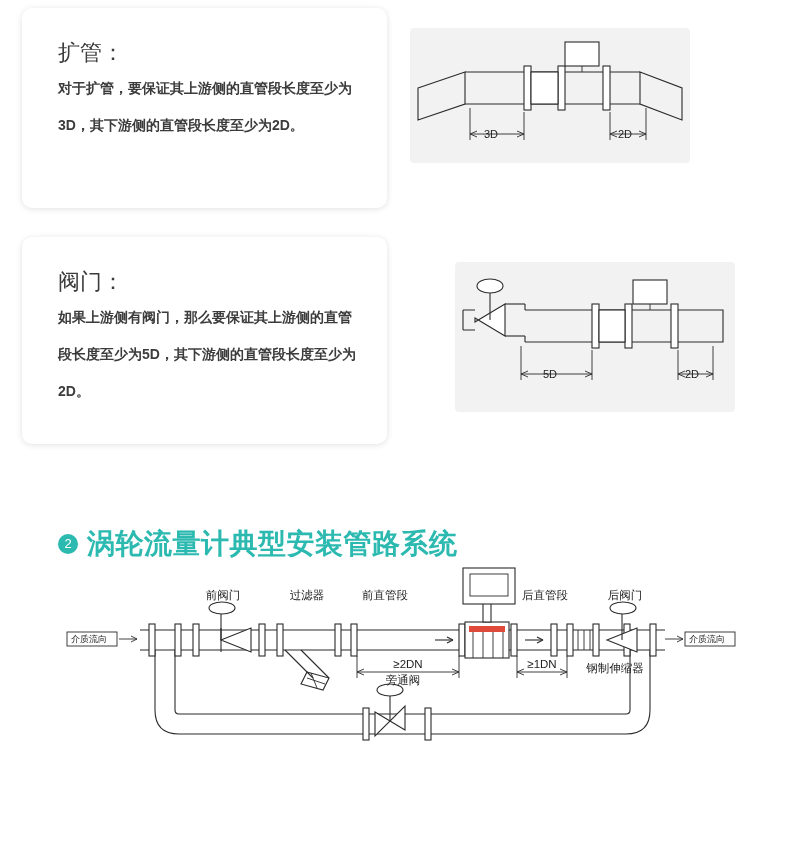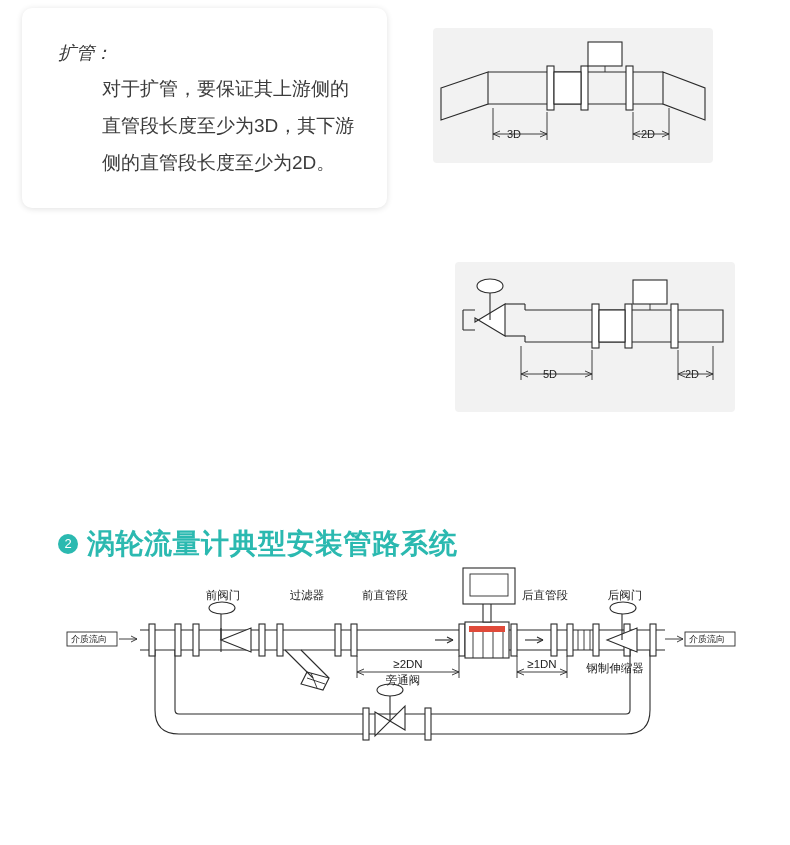--- a/index.html
+++ b/index.html
@@ -31,32 +31,30 @@
   }
   .card-text {
     position: absolute;
     left: 0; top: 0;
     width: 100%;
     height: 100%;
     padding: 28px 30px 20px 36px;
     box-sizing: border-box;
   }
   .card-title {
-    font-size: 18px;
+    font-size: 22px;
     color: #3c3c3c;
     line-height: 34px;
     font-weight: normal;
-    font-style: italic;
   }
   .card-body {
-    font-size: 19px;
+    font-size: 14px;
     color: #3c3c3c;
     line-height: 37px;
-    font-weight: normal;
-    margin-left: 44px;
+    font-weight: bold;
   }
 
   .fig-box {
     position: absolute;
     background: #f2f2f2;
     border-radius: 4px;
   }
 
   
   .section-head {
@@ -106,21 +104,21 @@
 
 <div class="page">
 
   <div class="card" style="left:22px; top:8px; width:365px; height:200px;">
     <div class="card-text">
       <div class="card-title">扩管：</div>
       <div class="card-body">对于扩管，要保证其上游侧的直管段长度至少为3D，其下游侧的直管段长度至少为2D。</div>
     </div>
   </div>
 
-  <div class="fig-box" style="left:433px; top:28px; width:280px; height:135px;">
+  <div class="fig-box" style="left:410px; top:28px; width:280px; height:135px;">
     <svg width="280" height="135" viewBox="0 0 280 135">
 
       <path class="ln" d="M8 60 L55 44 L55 76 L8 92 Z"></path>
 
       <path class="ln" d="M55 44 L230 44"></path>
       <path class="ln" d="M55 76 L230 76"></path>
 
       <path class="ln" d="M230 44 L272 60 L272 92 L230 76 Z"></path>
 
       <rect class="fillwhite" x="114" y="38" width="7" height="44"></rect>
@@ -141,20 +139,26 @@
 
       <line class="ln-thin" x1="200" y1="106" x2="236" y2="106"></line>
       <path class="ln-thin" d="M200 106 l7 -3 M200 106 l7 3"></path>
       <path class="ln-thin" d="M236 106 l-7 -3 M236 106 l-7 3"></path>
       <line class="ln-thin" x1="200" y1="84" x2="200" y2="112"></line>
       <line class="ln-thin" x1="236" y1="80" x2="236" y2="112"></line>
       <text class="lbl-dim" x="208" y="110">2D</text>
     </svg>
   </div>
 
+  <div class="card" style="left:22px; top:237px; width:365px; height:207px;">
+    <div class="card-text">
+      <div class="card-title">阀门：</div>
+      <div class="card-body">如果上游侧有阀门，那么要保证其上游侧的直管段长度至少为5D，其下游侧的直管段长度至少为2D。</div>
+    </div>
+  </div>
 
   <div class="fig-box" style="left:455px; top:262px; width:280px; height:150px;">
     <svg width="280" height="150" viewBox="0 0 280 150">
 
       <path class="fillwhite" d="M20 56 L50 74 L50 42 L20 60 Z"></path>
       <path class="ln" d="M35 58 L35 30"></path>
       <path class="fillwhite" d="M22 24 a13 7 0 1 0 26 0 a13 7 0 1 0 -26 0"></path>
 
       <path class="ln" d="M8 48 L20 48 M8 68 L20 68"></path>
       <path class="ln" d="M8 48 L8 68"></path>

